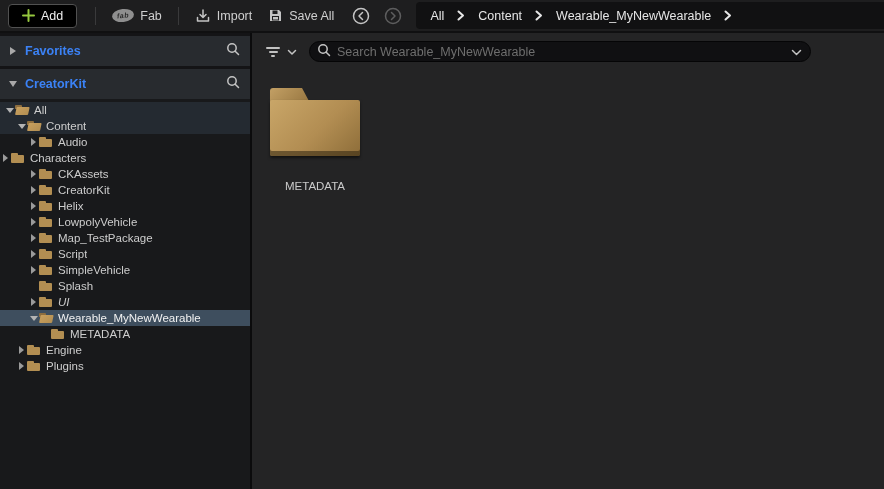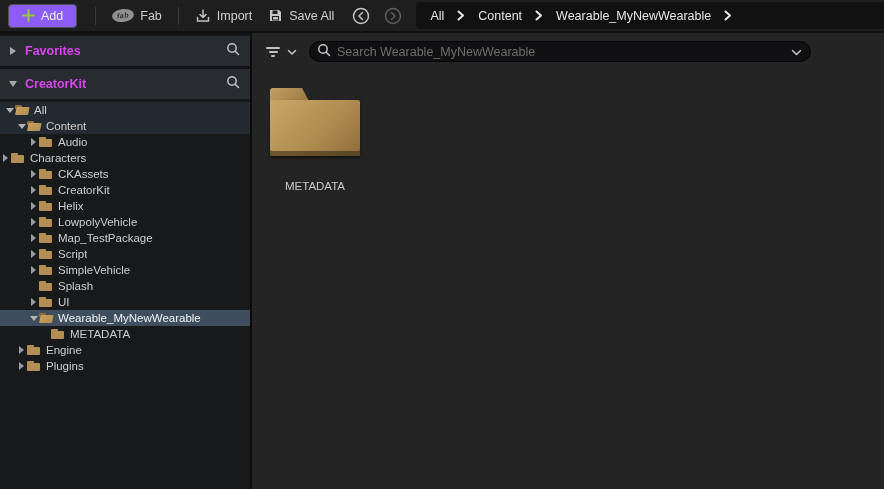--- a/index.html
+++ b/index.html
@@ -6,21 +6,21 @@
   html,body { width:884px; height:489px; overflow:hidden; background:#1e1e1f;
     font-family:"Liberation Sans", sans-serif; -webkit-font-smoothing:antialiased; }
   .app { width:884px; height:489px; display:flex; flex-direction:column; }
 
   
   .toolbar { height:33px; flex:none; display:flex; align-items:center;
     background:#1e1e1f; border-bottom:2px solid #101011; padding-left:8px; }
   .btn { display:flex; align-items:center; gap:6px; color:#cfcfcf; font-size:12.5px;
     background:transparent; border:none; cursor:pointer; padding:4px 8px; white-space:nowrap; }
   .btn svg { display:block; }
-  .add-btn { background:#8b5cf6; border:1px solid #515151; border-radius:4px;
+  .add-btn { background:#000000; border:1px solid #515151; border-radius:4px;
     padding:4px 13px; color:#efefef; margin-right:10px; }
   .tsep { width:1px; height:18px; background:#3a3a3b; margin:0 8px; flex:none; }
   .fab-oval { width:22px; height:13px; border-radius:50%; background:#8f8f8f;
     display:flex; align-items:center; justify-content:center; color:#2a2a2a;
     font-size:7px; font-weight:bold; font-style:italic; letter-spacing:.5px; transform:rotate(-6deg); }
   .nav-circle { margin-left:6px; padding:4px 4px; }
   .nav-circle.disabled svg { opacity:.38; }
 
   .breadcrumb-bar { flex:1; height:27px; margin-left:10px; background:#111112;
     border-radius:4px 0 0 4px; display:flex; align-items:center; padding:0 14px;
@@ -31,21 +31,21 @@
   
   .cols { flex:1; display:flex; min-height:0; }
   .sidebar { width:250px; flex:none; background:#18191b; display:flex; flex-direction:column; }
   .splitter { width:2px; flex:none; background:#0b0b0c; cursor:col-resize; }
   .main { flex:1; background:#242425; display:flex; flex-direction:column; min-width:0; }
 
   
   .shead-gap { height:3px; background:#141416; flex:none; }
   .shead { height:30px; flex:none; background:#282b2f; display:flex; align-items:center;
     padding:0 10px 0 8px; cursor:pointer; }
-  .shead .lbl { color:#d946ef; font-size:12.5px; font-weight:bold; margin-left:7px; flex:1; }
+  .shead .lbl { color:#3b82f6; font-size:12.5px; font-weight:bold; margin-left:7px; flex:1; }
   .tri { width:10px; height:10px; display:inline-flex; align-items:center; justify-content:center; flex:none; }
   .tri.right::before { content:""; border-left:6px solid #a9a9a9;
     border-top:4px solid transparent; border-bottom:4px solid transparent; }
   .tri.down::before { content:""; border-top:6px solid #a9a9a9;
     border-left:4px solid transparent; border-right:4px solid transparent; }
 
   
   .tree { flex:1; padding-top:3px; overflow:hidden; }
   .trow { height:16px; display:flex; align-items:center; cursor:pointer; color:#cdcdcd;
     font-size:11.5px; white-space:nowrap; }
@@ -254,21 +254,21 @@
           <div class="trow" style="padding-left: 28px;">
             <span class="arrow right"></span>
             <span class="fold"></span>
             <span class="tlabel">SimpleVehicle</span>
           </div>
           <div class="trow" style="padding-left: 28px;">
             <span class="arrow"></span>
             <span class="fold"></span>
             <span class="tlabel">Splash</span>
           </div>
-          <div class="trow" style="padding-left: 28px;">
+          <div class="trow" style="padding-left: 28px; font-style: italic;">
             <span class="arrow right"></span>
             <span class="fold"></span>
             <span class="tlabel">UI</span>
           </div>
           <div class="trow sel" style="padding-left: 28px;">
             <span class="arrow down"></span>
             <span class="fold open"></span>
             <span class="tlabel">Wearable_MyNewWearable</span>
           </div>
           <div class="trow" style="padding-left: 40px;">

